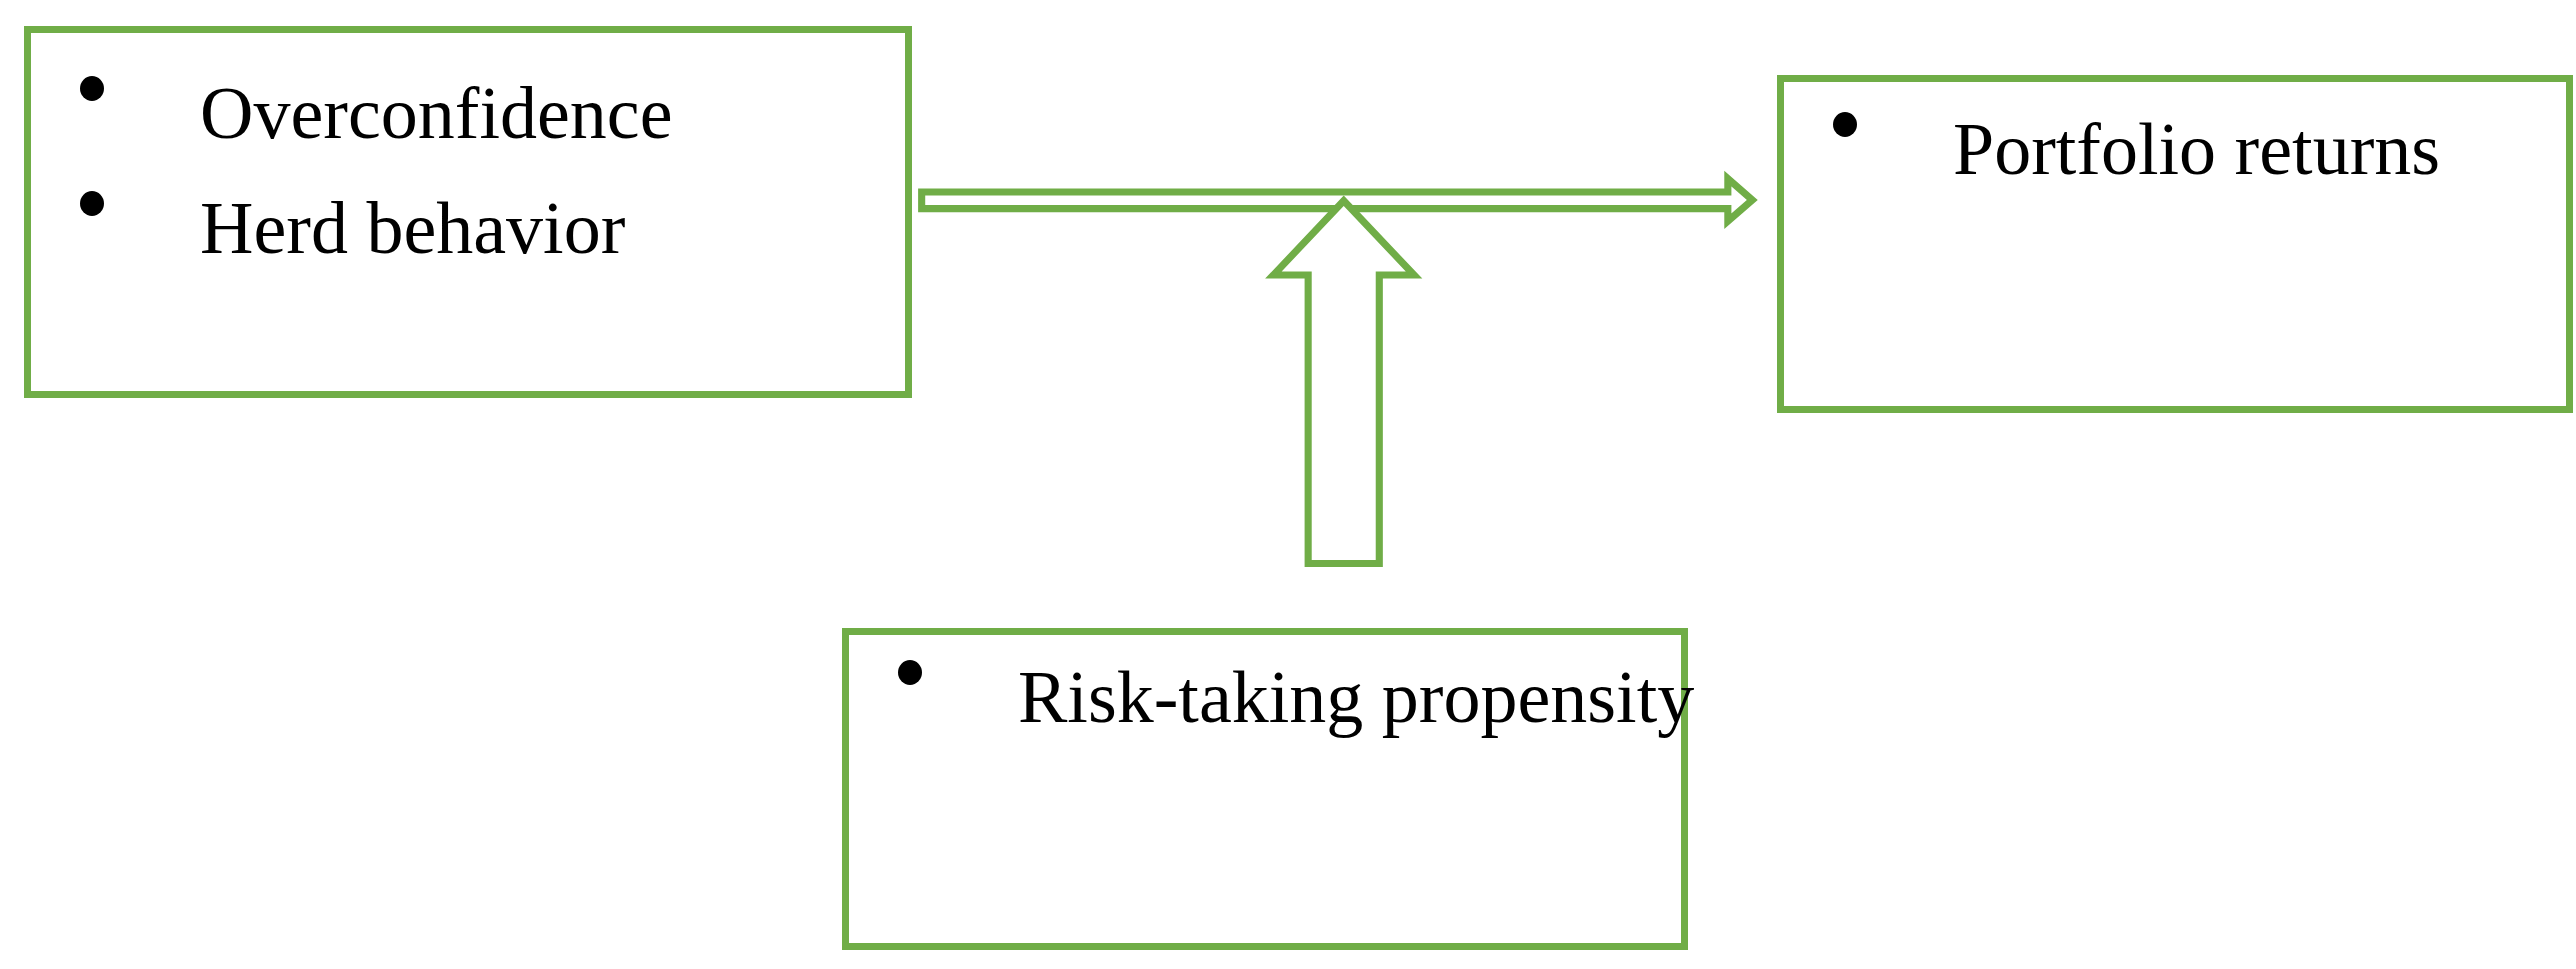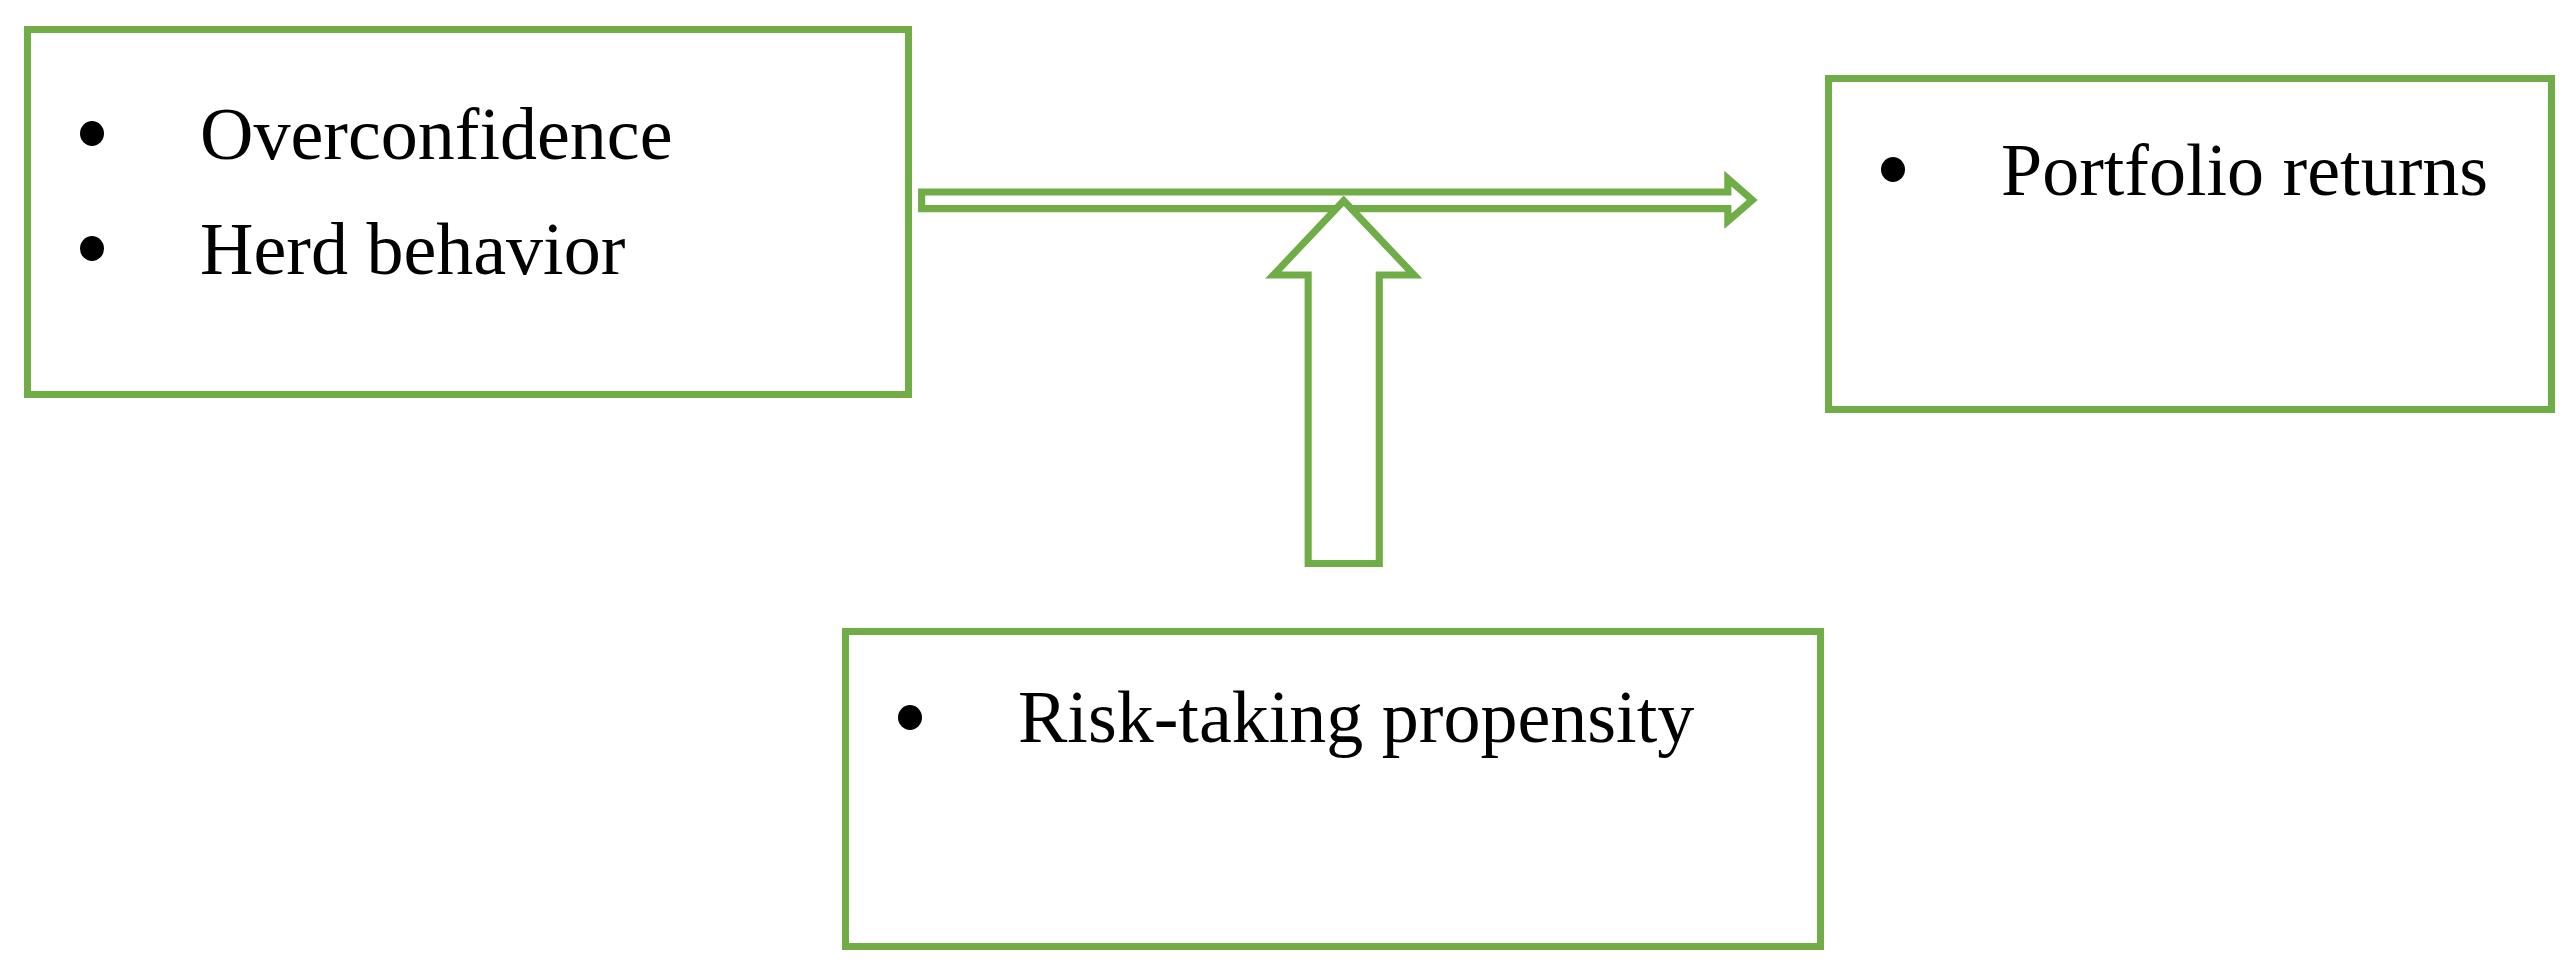--- a/index.html
+++ b/index.html
@@ -39,35 +39,33 @@
   .box-independent {
     left: 24px;
     top: 26px;
     width: 888px;
     height: 372px;
     padding-top: 43px;
   }
   .box-dependent {
     left: 1777px;
     top: 75px;
-    width: 730px;
+    width: 796px;
     height: 338px;
     padding-top: 30px;
-    margin-left: 48px;
   }
   .box-moderator {
     left: 842px;
     top: 628px;
-    width: 982px;
+    width: 846px;
     height: 322px;
     padding-top: 24.5px;
   }
   .bullet-item {
     display: flex;
-    align-items: center;
     height: 115px;
     padding-left: 49px;
     white-space: nowrap;
   }
   .bullet-dot {
     flex: 0 0 24px;
     width: 24px;
     height: 25px;
     border-radius: 50%;
     background: var(--bullet, #000000);

